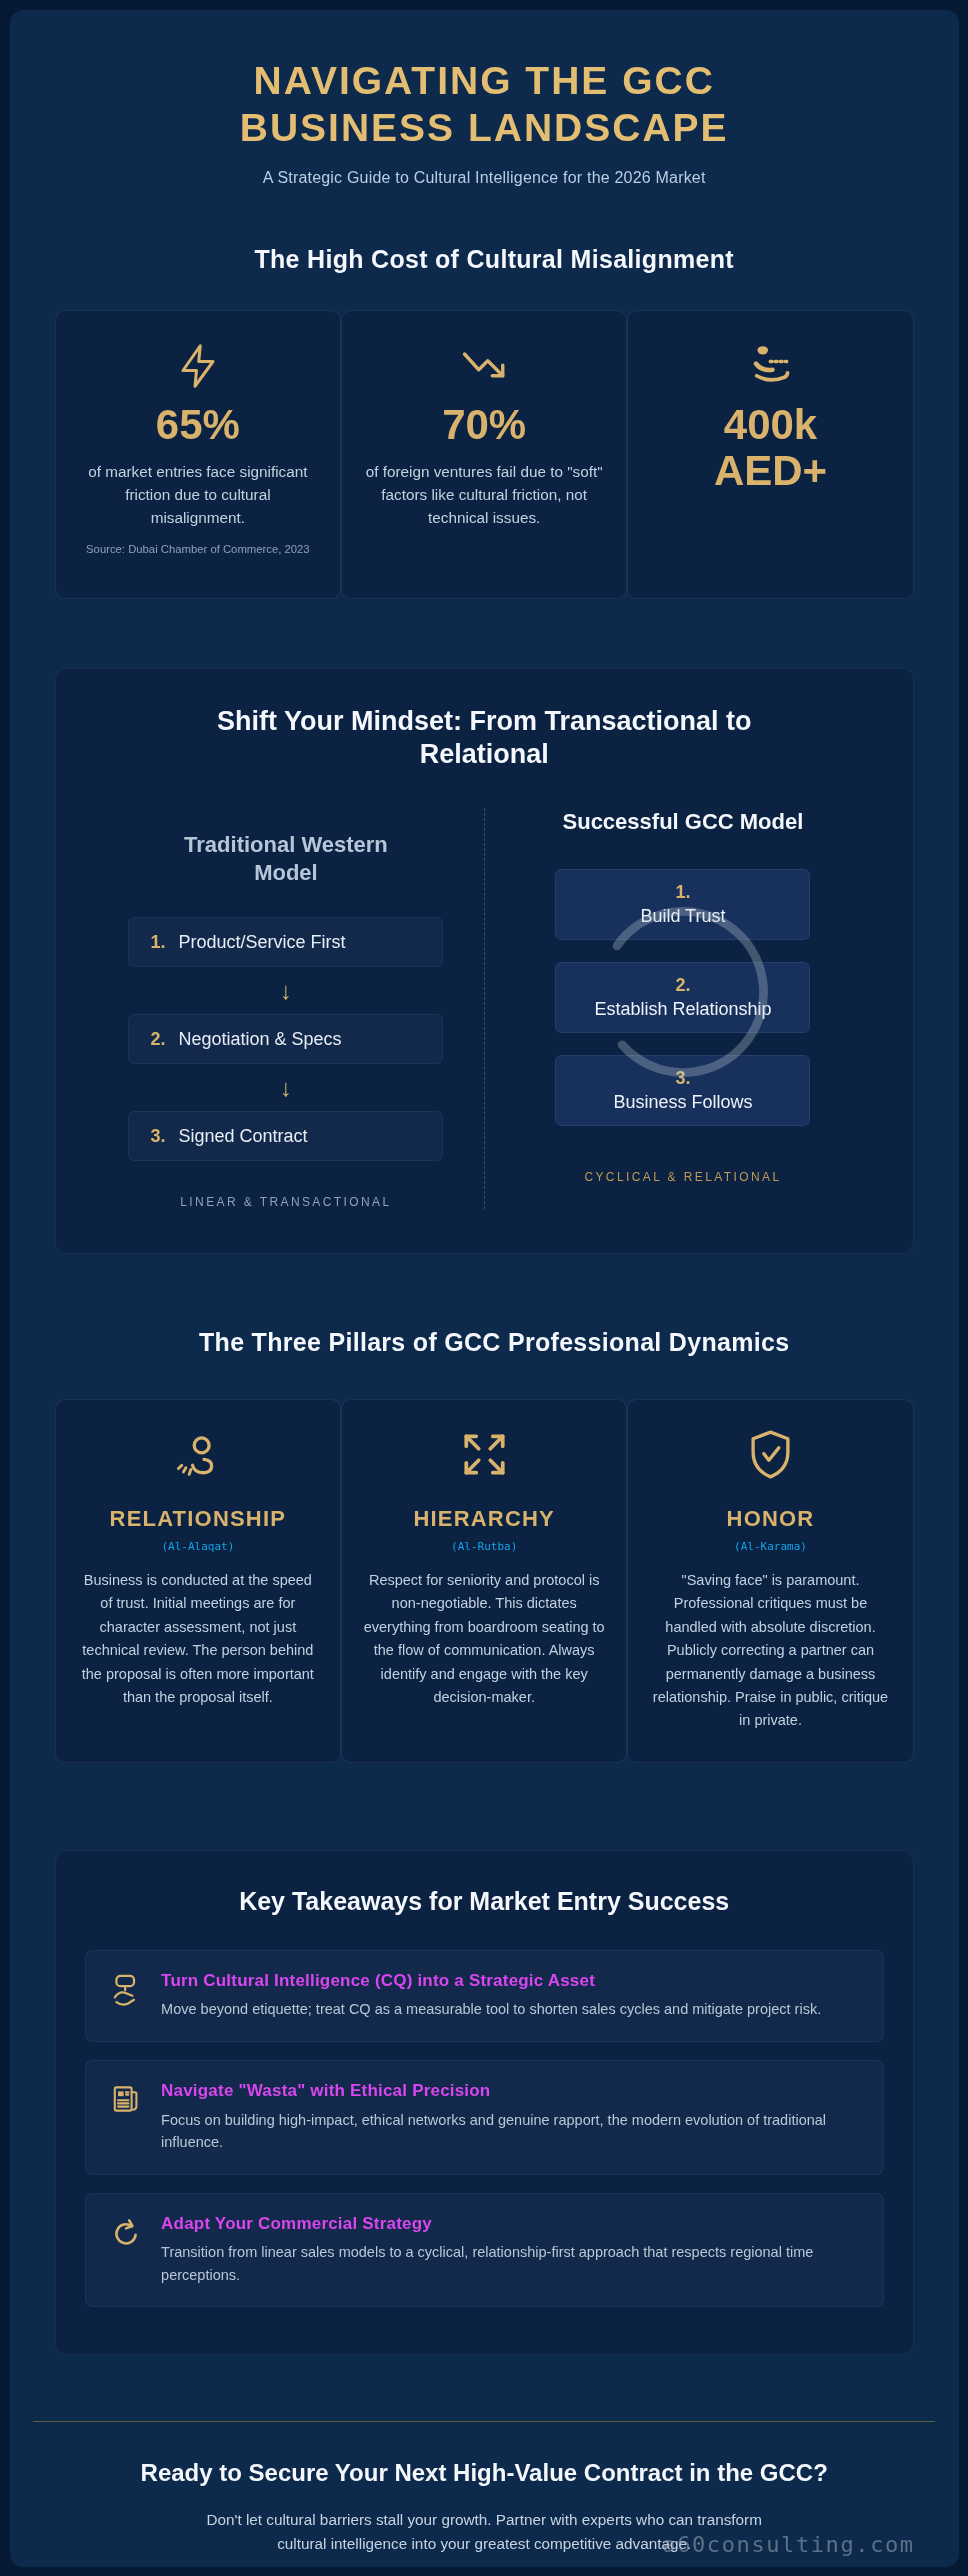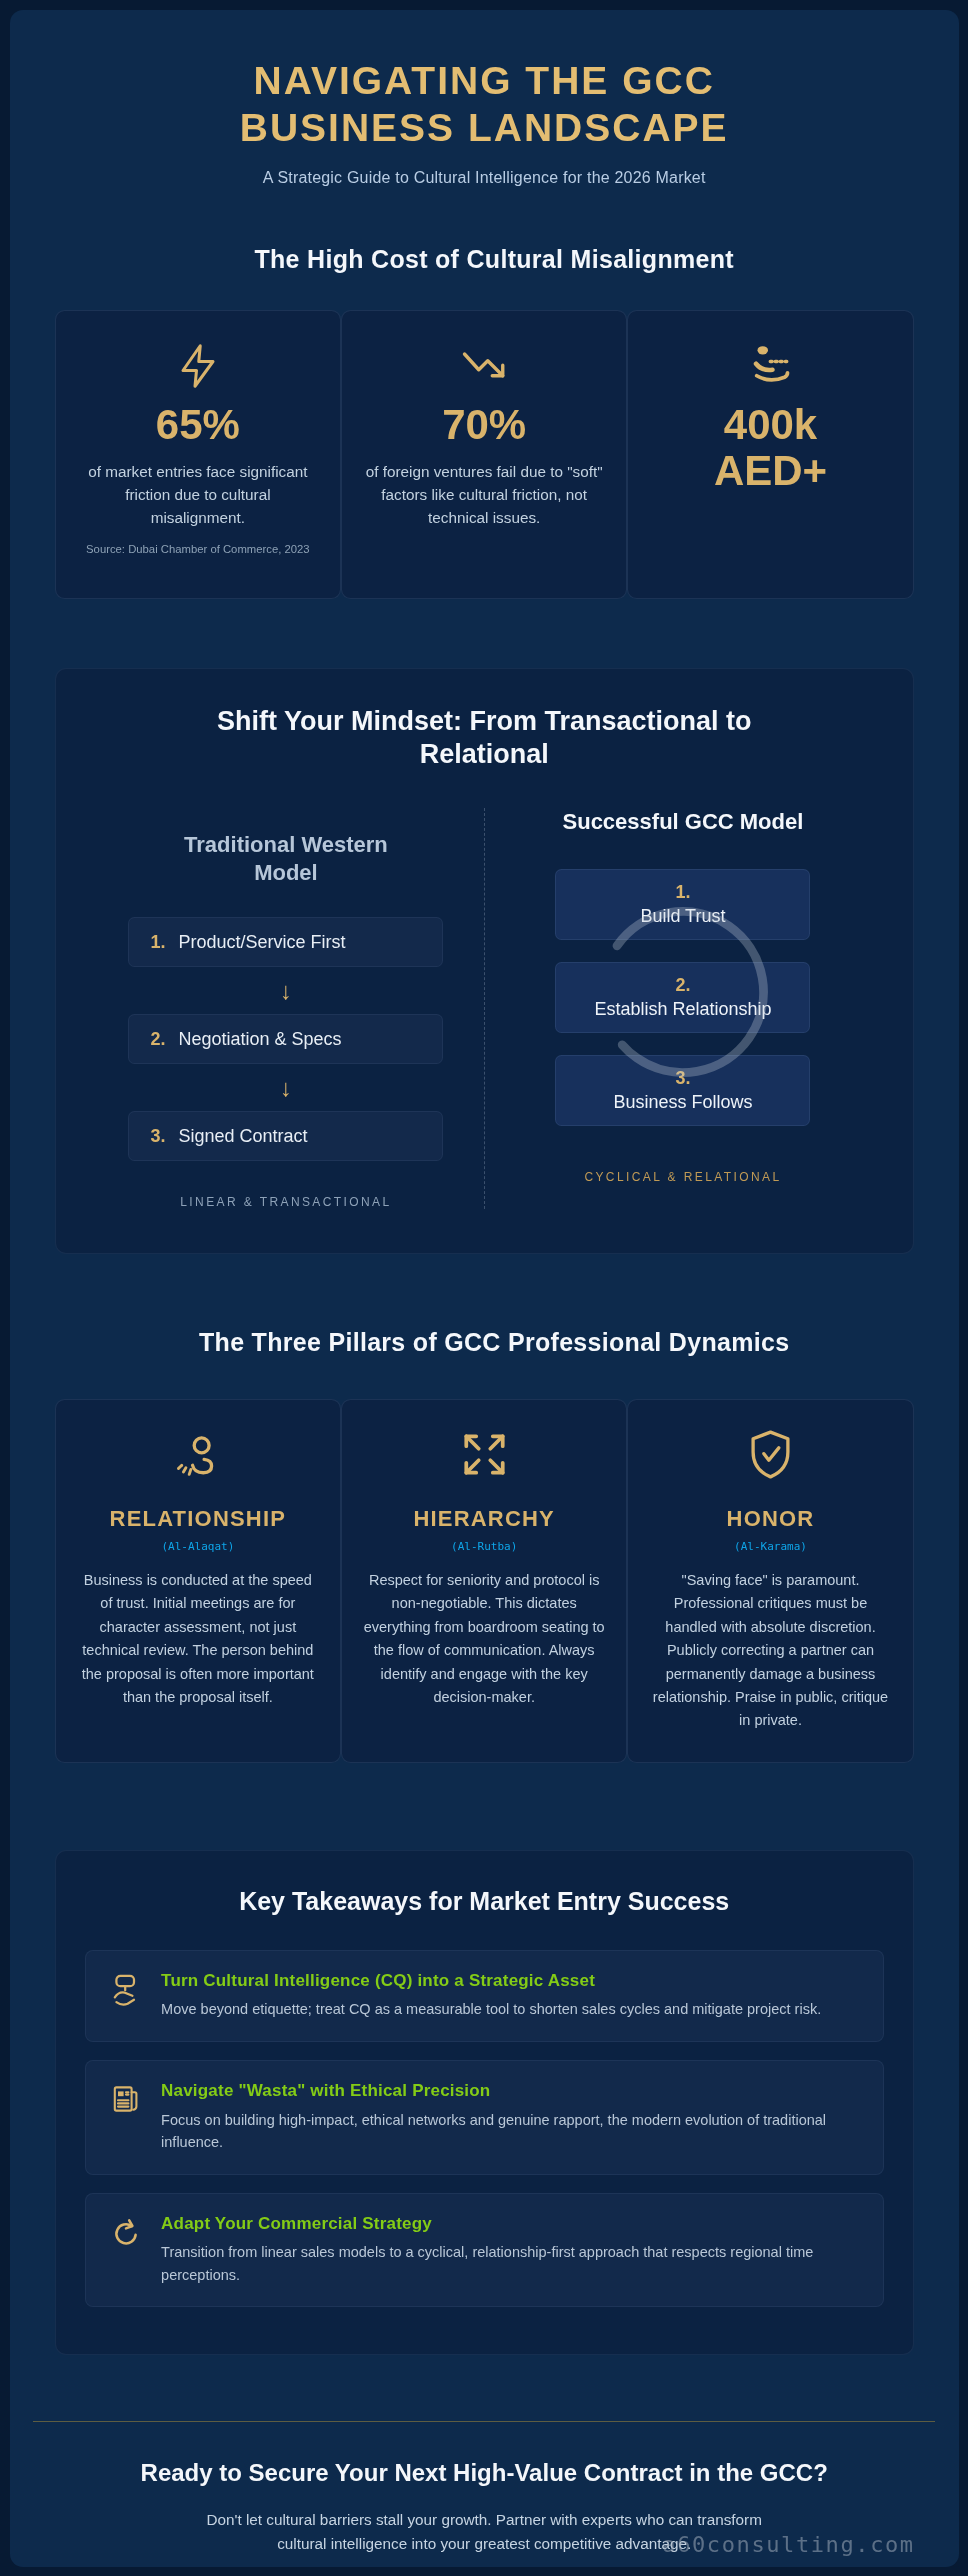--- a/index.html
+++ b/index.html
@@ -102,21 +102,21 @@
   
   .takeaways-panel { margin-top:87px; padding:36px 29px 47px; }
   .takeaways-panel h2 { text-align:center; color:#f4f7fb; font-size:25px; font-weight:800; }
   .takeaway-list { margin-top:34px; display:flex; flex-direction:column; gap:18.6px; }
   .takeaway {
     background:#12294b; border:0.8px solid rgba(125,155,195,.10);
     border-radius:8px; padding:20px 24px;
     display:flex; gap:19.4px; align-items:flex-start;
   }
   .takeaway-icon { flex:0 0 auto; color:#d9b36b; margin-top:1.6px; }
-  .takeaway-title { font-size:17px; font-weight:800; color:#84cc16; letter-spacing:0.2px; }
+  .takeaway-title { font-size:17px; font-weight:800; color:#d946ef; letter-spacing:0.2px; }
   .takeaway-body { margin-top:7.3px; font-size:14.5px; line-height:1.55; color:#b9c7d7; }
 
   
   .divider { margin:66px 23.4px 0; border-top:1.6px solid #5d5d42; }
   .cta { text-align:center; }
   .cta h2 { margin-top:37px; font-size:24px; font-weight:800; color:#f4f7fb; }
   .cta-body { max-width:581px; margin:21px auto 0; font-size:15.3px; line-height:1.55; color:#c6d4e2; }
   .watermark {
     position:absolute; right:44px; bottom:9.7px;
     font-family:"DejaVu Sans Mono", monospace;

